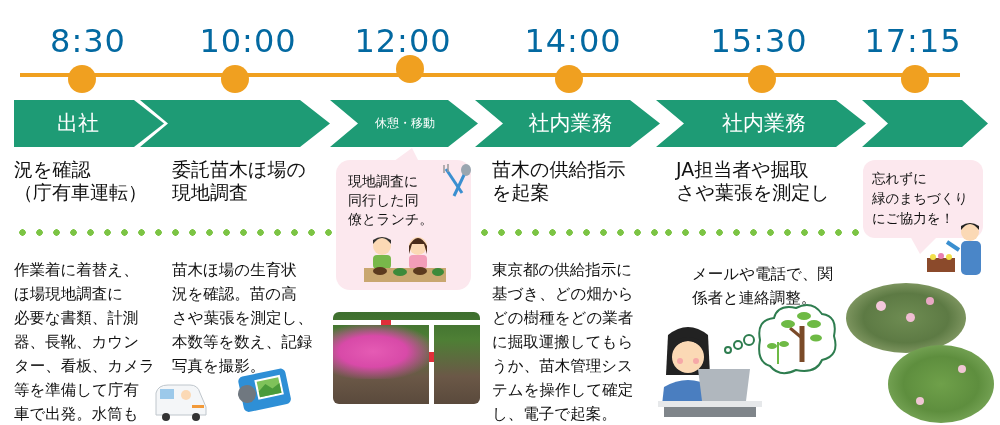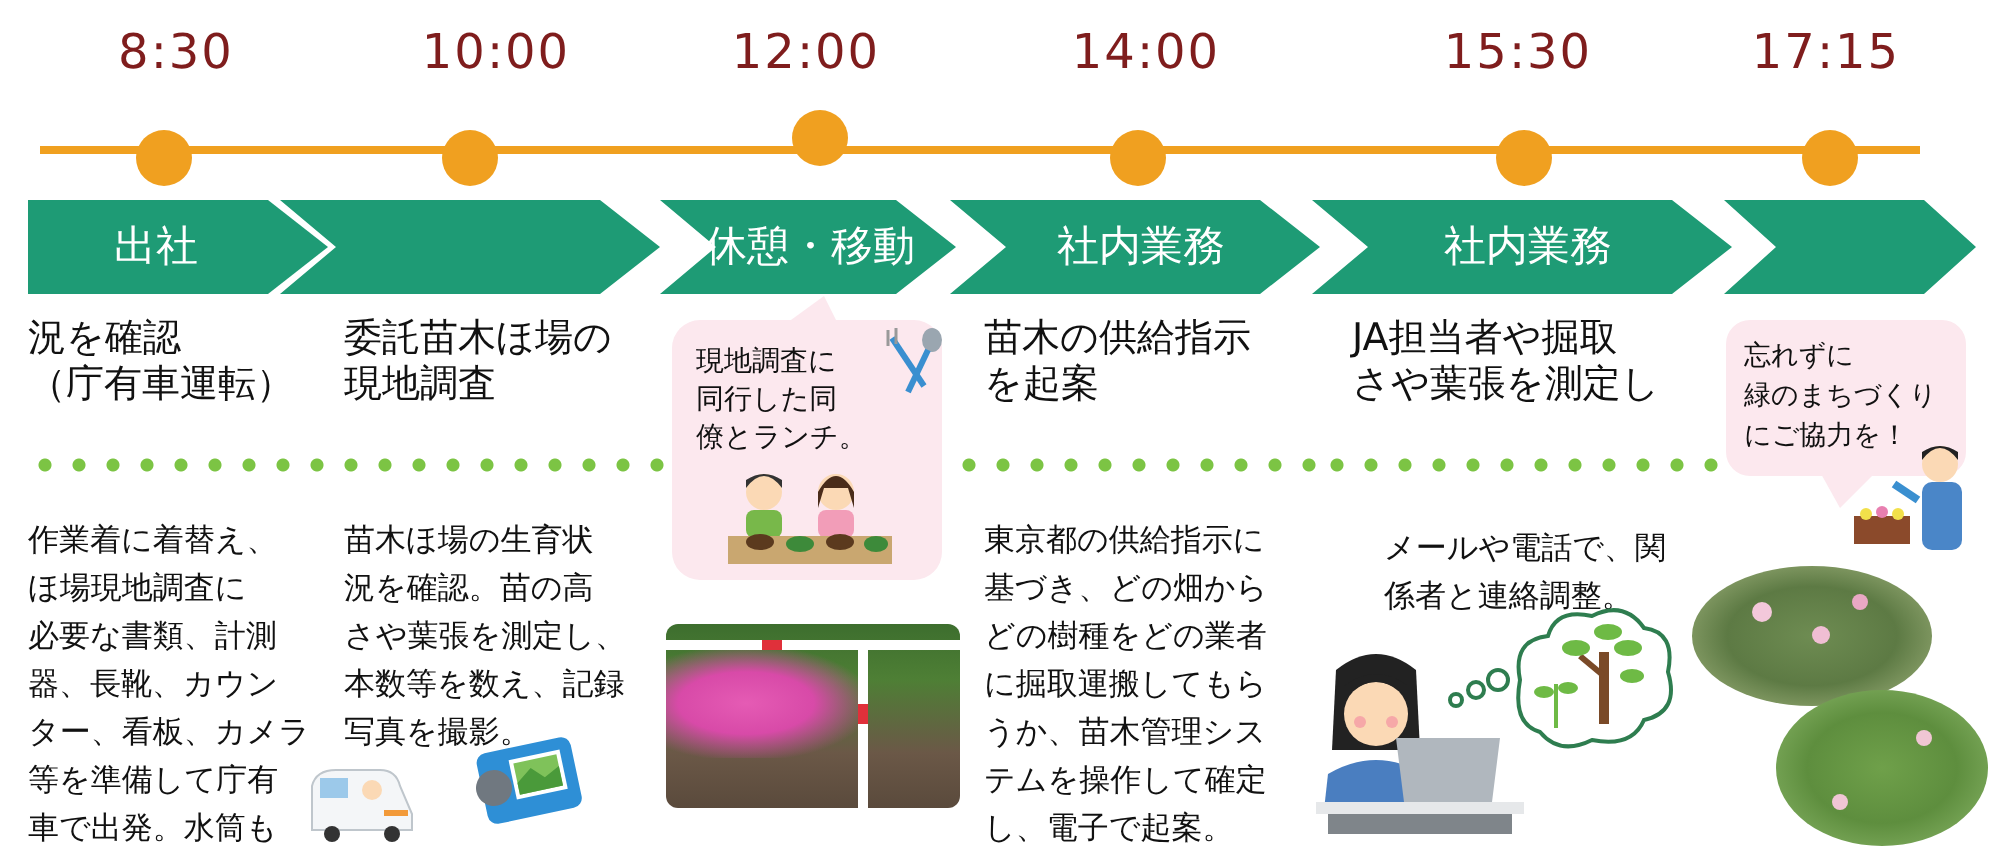--- a/index.html
+++ b/index.html
@@ -1,19 +1,19 @@
 <!DOCTYPE html>
 <html><head>
 <meta charset="utf-8">
 <style>
   html, body { margin:0; padding:0; background:#fff; }
   body { width:1000px; height:425px; position:relative; overflow:hidden;
          font-family:"DejaVu Sans","Liberation Sans",sans-serif; color:#111; }
   .abs { position:absolute; }
-  .time { position:absolute; top:12px; font-size:24px; letter-spacing:1px; color:#7f1d1d; transform:translateX(-50%); white-space:nowrap; }
+  .time { position:absolute; top:22px; font-size:32px; letter-spacing:1px; color:#0369a1; transform:translateX(-50%); white-space:nowrap; }
   .tline { position:absolute; left:20px; top:73px; width:940px; height:4px; background:#F0A020; }
   .dot { position:absolute; width:28px; height:28px; border-radius:50%; background:#F0A020; transform:translate(-50%,-50%); }
   .chev { position:absolute; top:100px; height:47px; }
   .chev svg { position:absolute; left:0; top:0; }
   .chev span { position:absolute; top:0; height:47px; line-height:47px; color:#fff; font-size:21px; text-align:center; white-space:nowrap; }
   .head { position:absolute; top:158px; font-size:19px; line-height:23px; white-space:pre; }
   .dots-line { position:absolute; top:229px; height:7px;
      background-image: radial-gradient(circle, #7CC444 3px, transparent 3.5px);
      background-size:17px 7px; background-repeat:repeat-x; }
   .body-text { position:absolute; font-size:15.5px; line-height:24px; white-space:pre; }
@@ -47,21 +47,21 @@
 </div>
 <div class="chev" style="left:140px;width:190px;">
   <svg width="190" height="47">
       <polygon points="0,0 160,0 190,23.5 160,47 0,47 28,23.5" fill="#1E9B75"></polygon>
     </svg>
 </div>
 <div class="chev" style="left:330px;width:148px;">
   <svg width="148" height="47">
       <polygon points="0,0 118,0 148,23.5 118,47 0,47 28,23.5" fill="#1E9B75"></polygon>
     </svg>
-  <span style="left:20px;width:110px;font-size:21px;">休憩・移動</span>
+  <span style="left:20px;width:110px;font-size:12px;">休憩・移動</span>
 </div>
 <div class="chev" style="left:475px;width:185px;">
   <svg width="185" height="47">
       <polygon points="0,0 155,0 185,23.5 155,47 0,47 28,23.5" fill="#1E9B75"></polygon>
     </svg>
   <span style="left:28px;width:135px;">社内業務</span>
 </div>
 <div class="chev" style="left:656px;width:210px;">
   <svg width="210" height="47">
       <polygon points="0,0 180,0 210,23.5 180,47 0,47 28,23.5" fill="#1E9B75"></polygon>

